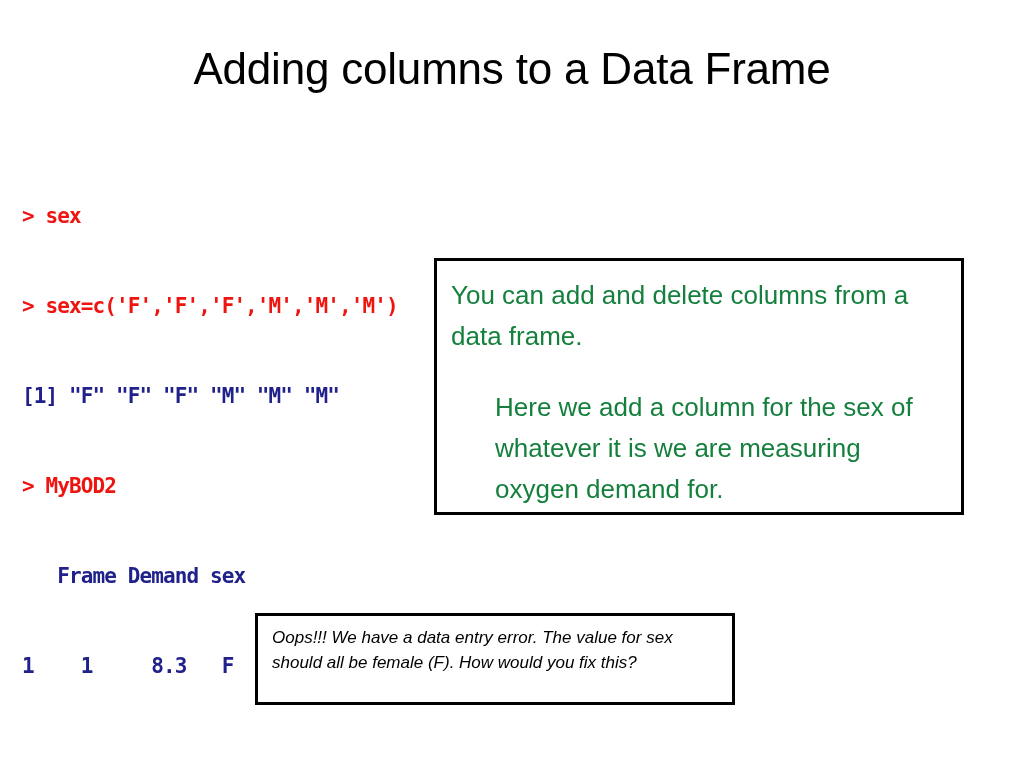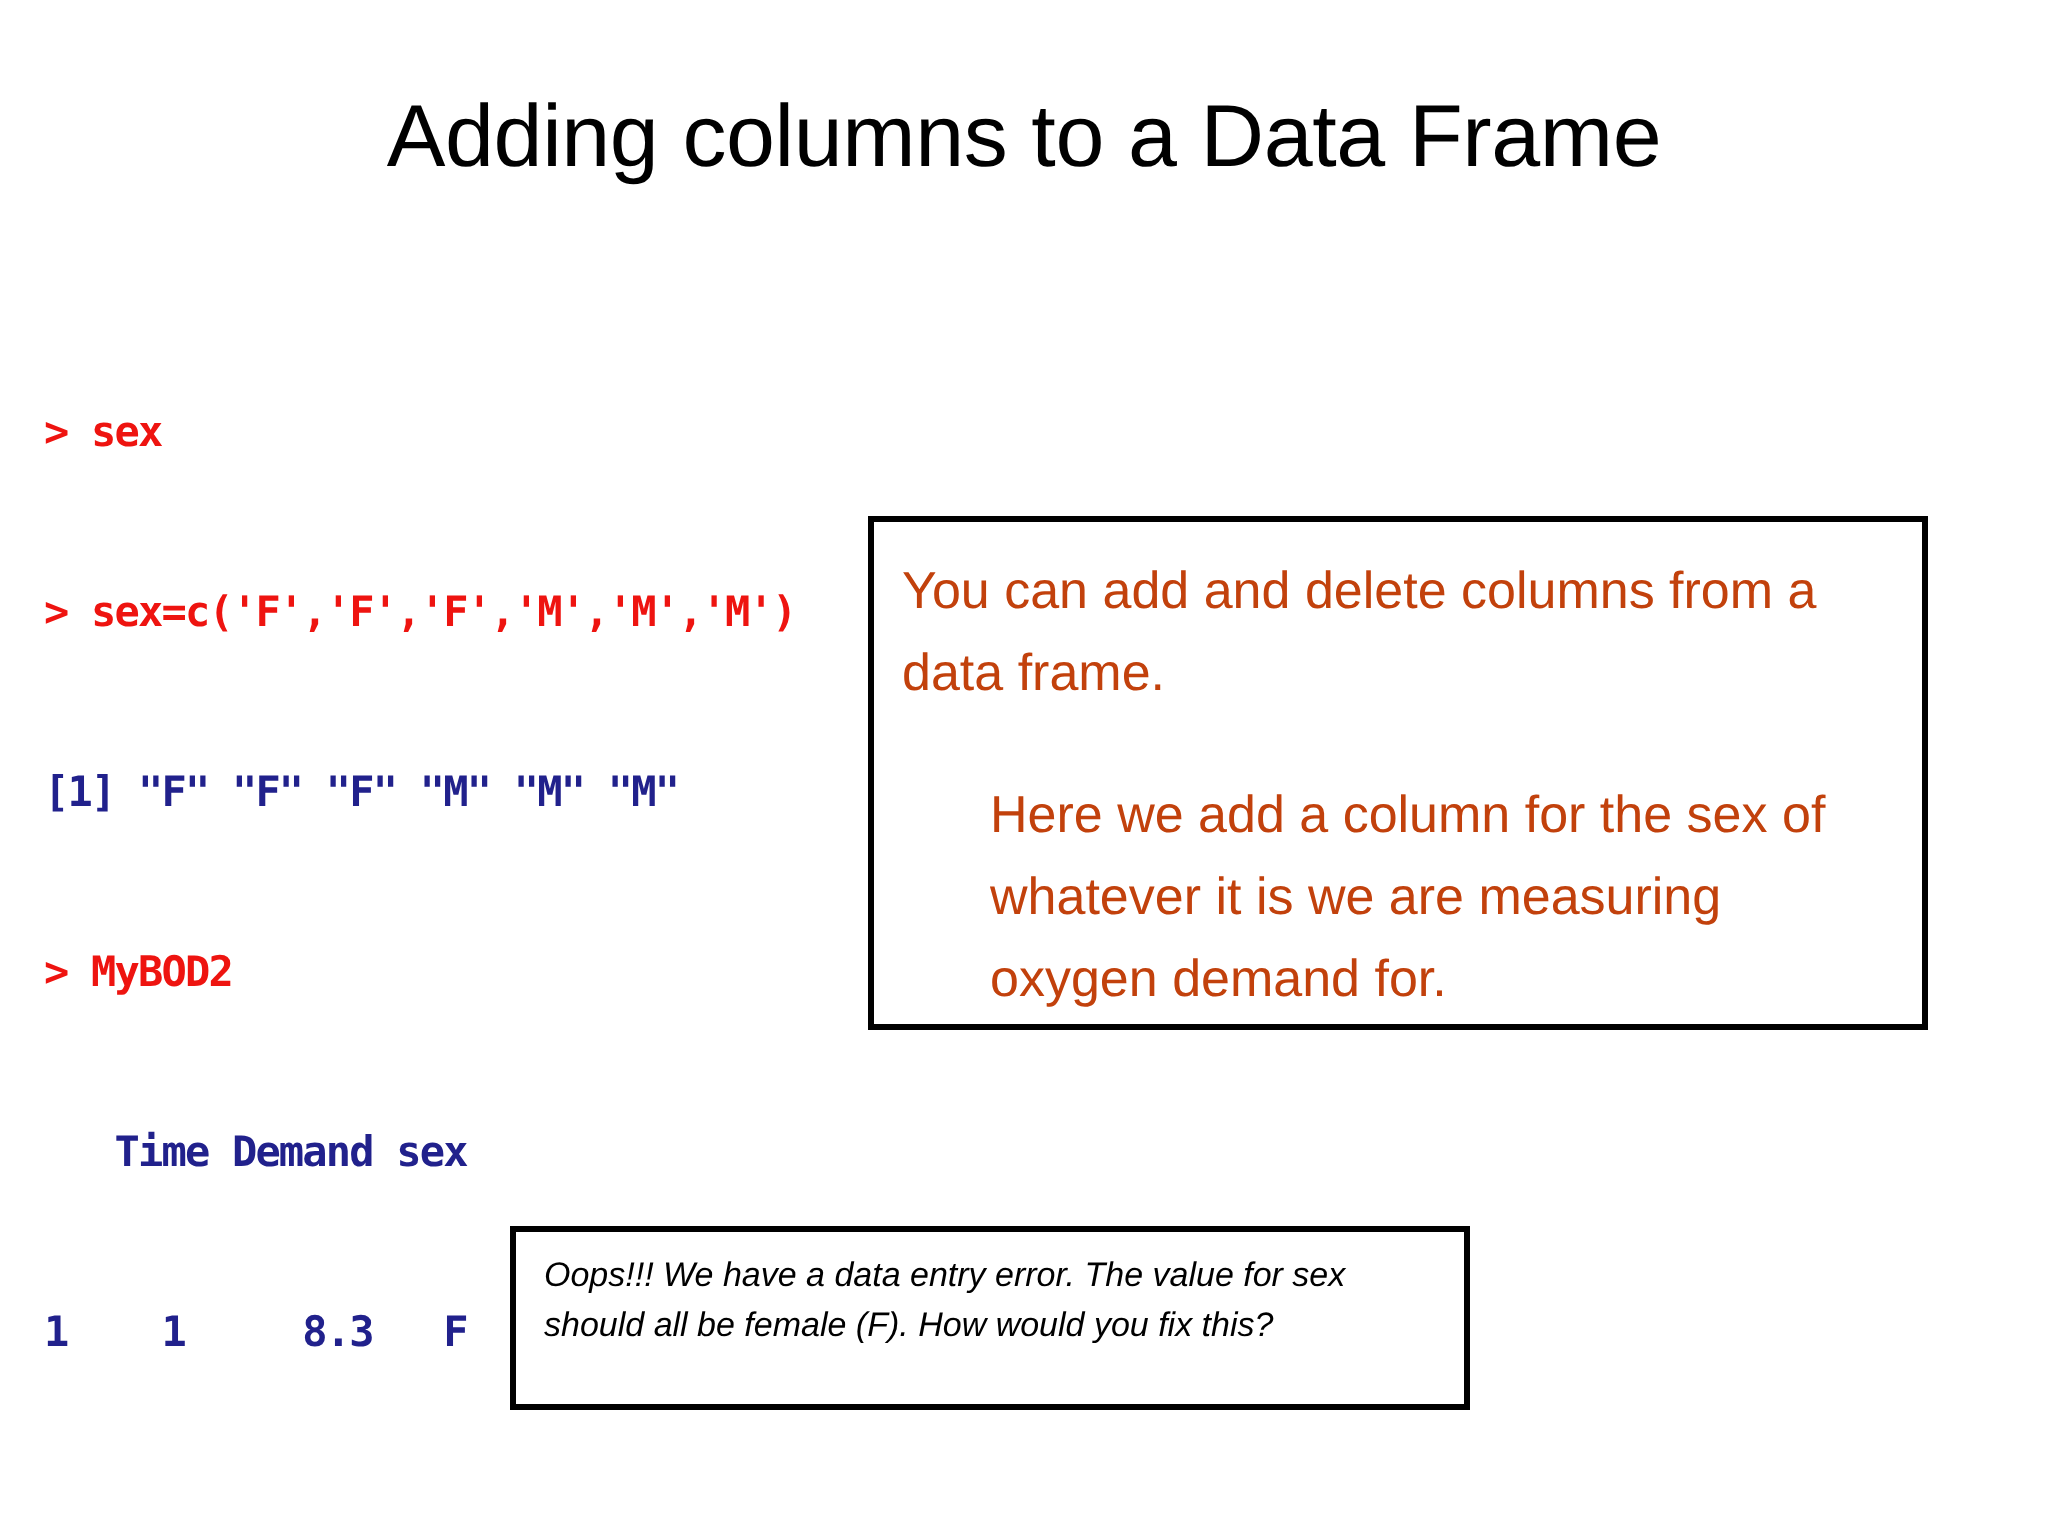--- a/index.html
+++ b/index.html
@@ -62,21 +62,21 @@
     left: 434px;
     top: 258px;
     width: 530px;
     height: 257px;
     padding: 14px 16px 10px 14px;
   }
   #callout-main .para {
     font-family: "Liberation Sans", sans-serif;
     font-size: 26px;
     line-height: 41px;
-    color: #c2410c;
+    color: #15803d;
     margin: 0;
   }
   #callout-main .para.italic {
     margin-left: 44px;
   }
   #callout-main .spacer {
     height: 30px;
   }
 
   #callout-note {
@@ -99,21 +99,21 @@
 </head>
 <body>
 
 <div id="slide-title">Adding columns to a Data Frame</div>
 
 <div id="console">
   <span class="console-line cmd">&gt; sex</span>
   <span class="console-line cmd">&gt; sex=c('F','F','F','M','M','M')</span>
   <span class="console-line out">[1] "F" "F" "F" "M" "M" "M"</span>
   <span class="console-line cmd">&gt; MyBOD2</span>
-  <span class="console-line out">   Time Demand sex</span>
+  <span class="console-line out">   Frame Demand sex</span>
   <span class="console-line out">1    1     8.3   F</span>
   
   
   
   
   
 </div>
 
 <div class="callout" id="callout-main">
   <p class="para">You can add and delete columns from a data frame.</p>

